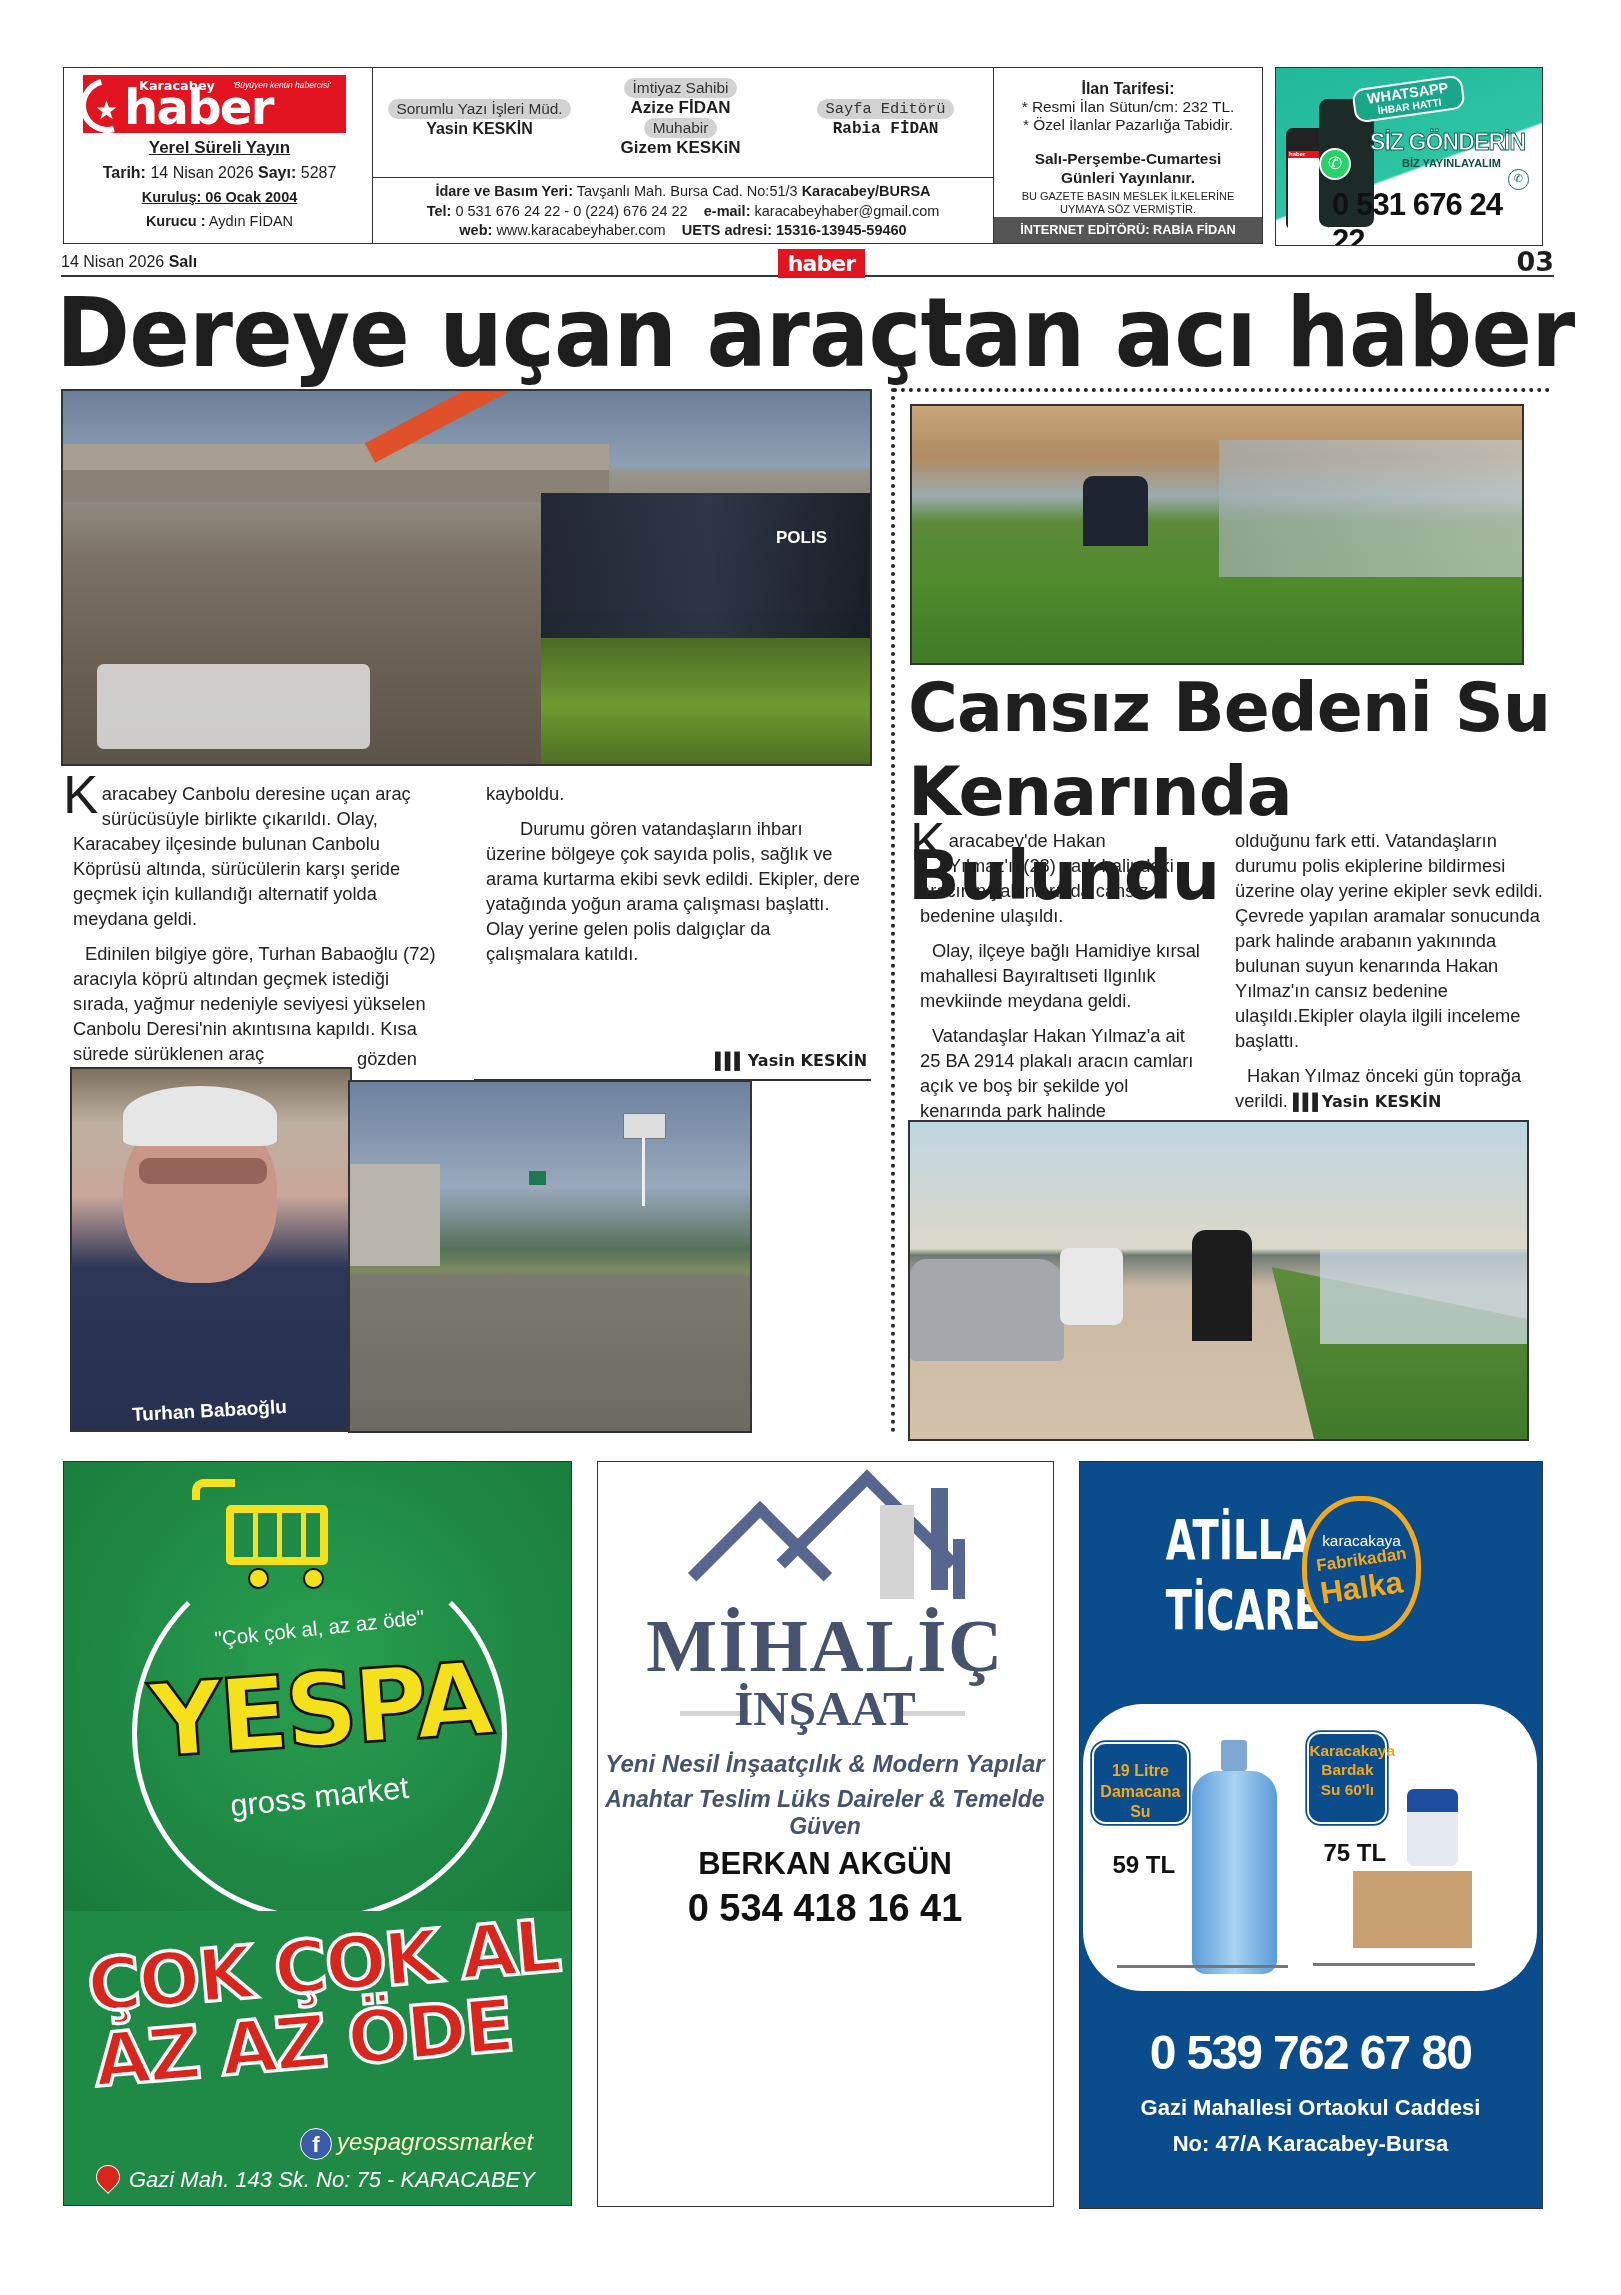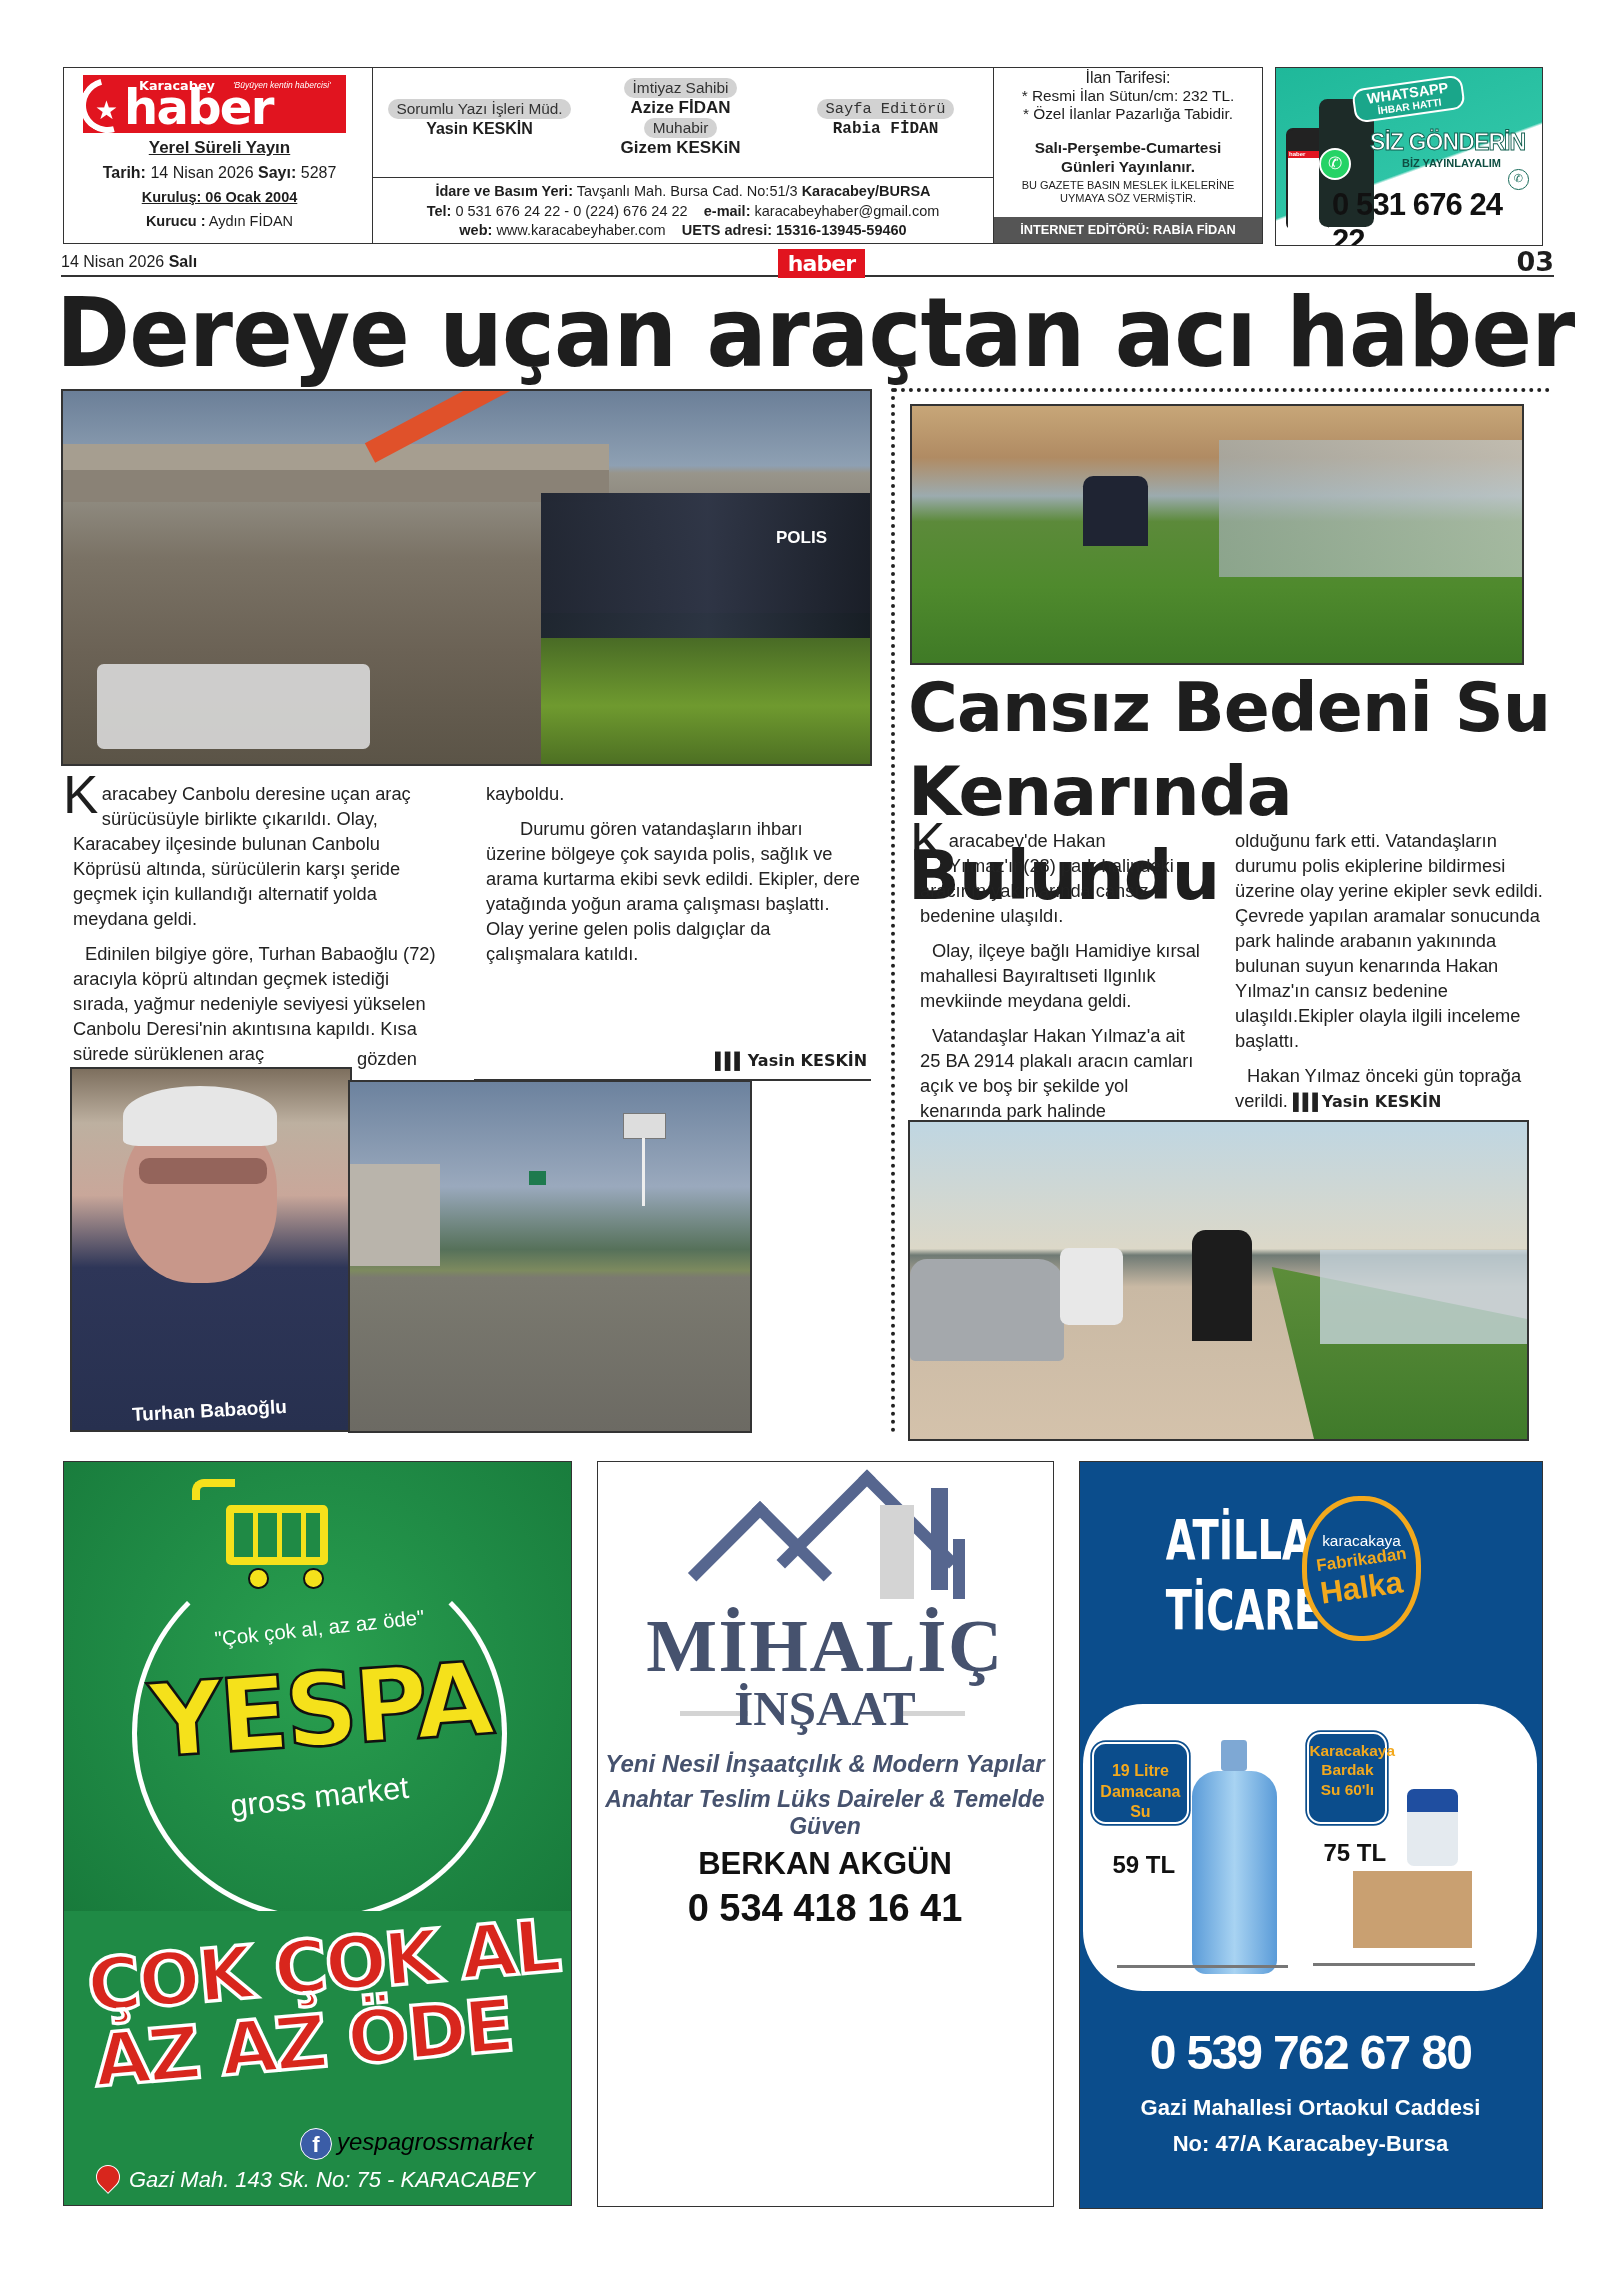--- a/index.html
+++ b/index.html
@@ -70,21 +70,21 @@
     <div style="font-weight:bold;font-size:16px;margin-top:1.7px;">Rabia FİDAN</div>
   </div>
   <div class="abs center" style="left:0;width:620px;top:114px;font-size:14.5px;line-height:19.6px;">
     <div><b>İdare ve Basım Yeri:</b> <span>Tavşanlı Mah. Bursa Cad. No:51/3</span> <b>Karacabey/BURSA</b></div>
     <div><b>Tel:</b> <span>0 531 676 24 22 - 0 (224) 676 24 22</span> &nbsp;&nbsp; <b>e-mail:</b> <span>karacabeyhaber@gmail.com</span></div>
     <div><b>web:</b> <span>www.karacabeyhaber.com</span> &nbsp;&nbsp; <b>UETS adresi:</b> <b>15316-13945-59460</b></div>
   </div>
 </div>
 
 <div class="abs mast-box" style="left:993px;top:67px;width:270px;height:177px;">
-  <div class="center" style="margin-top:0;font-size:16px;font-weight:normal;line-height:19px;">İlan Tarifesi:</div>
+  <div class="center" style="margin-top:11px;font-size:16px;font-weight:bold;line-height:19px;">İlan Tarifesi:</div>
   <div class="center" style="font-size:15.4px;line-height:18px;">* Resmi İlan Sütun/cm: 232 TL.</div>
   <div class="center" style="font-size:15.4px;line-height:18px;">* Özel İlanlar Pazarlığa Tabidir.</div>
   <div class="center" style="font-size:15.4px;line-height:19px;font-weight:bold;margin-top:15px;">Salı-Perşembe-Cumartesi</div>
   <div class="center" style="font-size:15.4px;line-height:19px;font-weight:bold;">Günleri Yayınlanır.</div>
   <div class="center" style="font-size:11px;line-height:12.8px;margin-top:3.4px;">BU GAZETE BASIN MESLEK İLKELERİNE</div>
   <div class="center" style="font-size:11px;line-height:12.8px;">UYMAYA SÖZ VERMİŞTİR.</div>
   <div class="abs center" style="left:0;right:0;bottom:0;height:25.6px;background:#555;color:#fff;font-size:12.8px;font-weight:bold;line-height:25.6px;">İNTERNET EDİTÖRÜ: RABİA FİDAN</div>
 </div>
 
 <div class="abs" style="left:1275px;top:67px;width:268px;height:179px;border:1.7px solid #333;background:linear-gradient(160deg,#1fb89a 0%,#2ec4a6 55%,#ffffff 56%);overflow:hidden;">
@@ -204,21 +204,21 @@
   <div class="abs center" style="left:102px;top:154px;width:307px;color:#fff;font-size:20.5px;transform:rotate(-6deg);">"Çok çok al, az az öde"</div>
   <div class="abs center" style="left:51px;top:189px;width:410px;color:#f5e11b;font-size:101px;font-weight:bold;font-family:'DejaVu Sans',sans-serif;-webkit-text-stroke:2.6px #111;letter-spacing:-3.4px;transform:rotate(-4deg);">YESPA</div>
   <div class="abs center" style="left:102px;top:317px;width:307px;color:#fff;font-size:31px;transform:rotate(-6deg);">gross market</div>
 </div>
 <div class="abs" style="left:63px;top:1911px;width:509px;height:295px;border:1.7px solid #333;border-top:none;background:#1f8a45;overflow:hidden;">
   <div class="abs" style="left:25.6px;top:17px;color:#d8261d;font-size:73px;font-weight:bold;font-family:'DejaVu Sans',sans-serif;-webkit-text-stroke:3.4px #fff;line-height:75px;transform:rotate(-5deg);letter-spacing:-2.6px;">
     <div>ÇOK ÇOK AL</div>
     <div>AZ AZ ÖDE</div>
   </div>
   <div class="abs" style="left:236px;top:217px;width:32px;height:32px;border-radius:50%;background:#3b5da7;border:1.7px solid #fff;color:#fff;font-weight:bold;font-size:22px;text-align:center;line-height:31px;">f</div>
-  <div class="abs" style="left:273px;top:217px;color:#000000;font-style:italic;font-size:24px;">yespagrossmarket</div>
+  <div class="abs" style="left:273px;top:217px;color:#fef9c3;font-style:italic;font-size:24px;">yespagrossmarket</div>
   <div class="abs" style="left:32px;top:254px;width:24px;height:24px;border-radius:50% 50% 50% 0;background:#d8261d;border:1.7px solid #fff;transform:rotate(-45deg);"></div>
   <div class="abs" style="left:65px;top:256px;color:#fff;font-style:italic;font-size:22px;">Gazi Mah. 143 Sk. No: 75 - KARACABEY</div>
 </div>
 
 <div class="abs" style="left:597px;top:1461px;width:457px;height:746px;border:1.7px solid #333;background:#fff;overflow:hidden;">
   <div class="abs" style="left:77px;top:25.6px;width:307px;height:119px;">
     <div class="abs" style="left:34px;top:34px;width:102px;height:102px;border-left:12px solid #56668f;border-top:12px solid #56668f;transform:rotate(45deg);transform-origin:center;"></div>
     <div class="abs" style="left:128px;top:8.5px;width:128px;height:128px;border-left:12px solid #56668f;border-top:12px solid #56668f;transform:rotate(45deg);transform-origin:center;"></div>
     <div class="abs" style="left:256px;top:0;width:17px;height:102px;background:#56668f;"></div>
     <div class="abs" style="left:278px;top:51px;width:12px;height:60px;background:#56668f;"></div>

